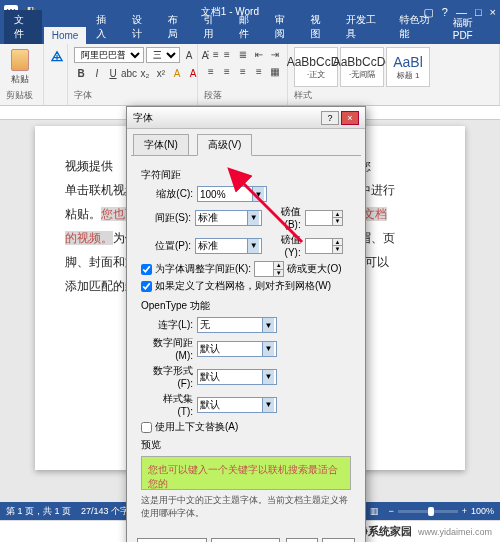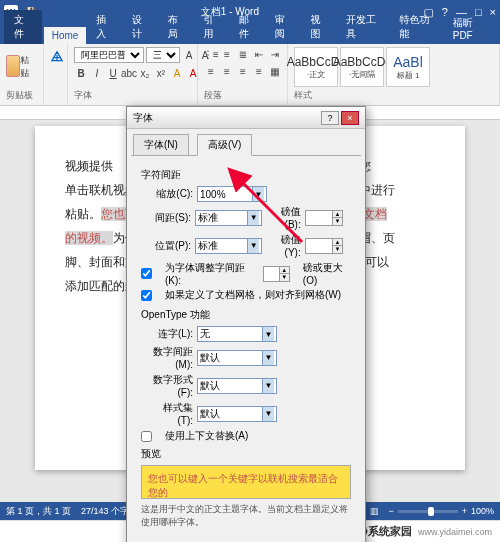--- a/index.html
+++ b/index.html
@@ -10,21 +10,21 @@
 .win-btns{display:flex;gap:8px;font-size:11px}
 .win-btns span{cursor:pointer}
 .ribbon-tabs{height:20px;background:#2b579a;display:flex;align-items:flex-end;padding:0 4px;gap:2px;font-size:10px;color:#fff}
 .ribbon-tabs .tab{padding:3px 8px;cursor:pointer}
 .ribbon-tabs .tab.active{background:#f3f3f3;color:#2b579a}
 .ribbon-tabs .file{background:#1e3f73;color:#fff;padding:3px 10px}
 .ribbon{height:62px;background:#f3f3f3;border-bottom:1px solid #ccc;display:flex;font-size:9px;color:#444;overflow:hidden}
 .ribbon-group{border-right:1px solid #ddd;padding:3px 6px;display:flex;flex-direction:column;justify-content:space-between}
 .ribbon-group .label{font-size:9px;color:#666;margin-top:2px}
 .rg-top{display:flex;gap:3px;align-items:center;flex-wrap:wrap}
-.paste-btn{width:28px;height:42px;display:flex;flex-direction:row;align-items:center;justify-content:center;font-size:9px}
+.paste-btn{width:28px;height:42px;display:flex;flex-direction:column;align-items:center;justify-content:center;font-size:9px}
 .paste-ico{width:18px;height:22px;background:linear-gradient(#f9d38c,#e8a855);border:1px solid #c88;border-radius:2px;margin-bottom:2px}
 .bt-ico{width:14px;height:18px;display:flex;align-items:center;justify-content:center;color:#0066cc;font-size:14px;font-weight:bold}
 .font-row{display:flex;gap:2px;align-items:center}
 .font-sel{border:1px solid #aaa;background:#fff;font-size:9px;padding:1px 2px;height:16px}
 .mini-btn{width:14px;height:14px;border:1px solid transparent;display:flex;align-items:center;justify-content:center;font-size:10px;color:#444}
 .style-box{width:44px;height:40px;border:1px solid #ccc;background:#fff;display:flex;flex-direction:column;align-items:center;justify-content:center;font-size:8px}
 .style-box .samp{font-size:12px;color:#333}
 .ruler{height:14px;background:#fff;border-bottom:1px solid #ccc;position:relative}
 .doc-area{background:#e8e8e8;height:350px;display:flex;justify-content:center;padding-top:6px;position:relative}
 .page{width:430px;background:#fff;box-shadow:0 2px 6px rgba(0,0,0,.3);padding:28px 30px;font-size:12px;line-height:2;color:#222;position:relative}
@@ -40,23 +40,23 @@
 .dlg-body{padding:8px 10px;border-top:1px solid #aaa;margin:0 4px}
 .section-lbl{font-size:10px;margin:4px 0}
 .frow{display:flex;align-items:center;gap:4px;margin:3px 8px;font-size:10px}
 .frow label{width:44px;text-align:right}
 .sel{border:1px solid #7a9ac0;background:#fff;height:16px;font-size:10px;padding:0 2px;display:flex;align-items:center;justify-content:space-between}
 .sel .arr{width:12px;background:#cde;border-left:1px solid #7a9ac0;text-align:center;font-size:8px;height:100%;display:flex;align-items:center;justify-content:center}
 .spin{border:1px solid #999;background:#fff;height:16px;width:40px;display:flex}
 .spin .v{flex:1;padding:0 2px;font-size:10px;display:flex;align-items:center}
 .spin .ar{width:10px;display:flex;flex-direction:column;border-left:1px solid #999}
 .spin .ar span{flex:1;font-size:6px;text-align:center;background:#eee;border-bottom:1px solid #999}
-.cb{display:flex;align-items:center;gap:13px;font-size:10px;margin:2px 0}
+.cb{display:flex;align-items:center;gap:3px;font-size:10px;margin:2px 0}
 .cb input{width:11px;height:11px}
-.preview-box{border:1px solid #aaa;background:#fde047;height:34px;margin:4px 0;padding:6px;font-size:10px;color:#c0504d;overflow:hidden}
+.preview-box{border:1px solid #aaa;background:#bef264;height:34px;margin:4px 0;padding:6px;font-size:10px;color:#c0504d;overflow:hidden}
 .hint{font-size:9px;color:#555;margin:4px 0}
 .dlg-btns{display:flex;justify-content:space-between;padding:6px 10px;gap:6px}
 .dlg-btns .l{display:flex;gap:4px}
 .btn{border:1px solid #888;background:linear-gradient(#fff,#e0e0e0);padding:2px 8px;font-size:10px;cursor:pointer}
 .arrow-ann{position:absolute;left:232px;top:172px;z-index:60;pointer-events:none}
 .arrow-ann svg{overflow:visible}
 .status-bar{position:absolute;bottom:22px;left:0;right:0;height:18px;background:#2b579a;color:#fff;font-size:9px;display:flex;align-items:center;padding:0 6px;gap:10px}
 .status-bar .sp{flex:1}
 .zoom{display:flex;align-items:center;gap:4px}
 .zoom-track{width:60px;height:3px;background:#5a7bb0;position:relative}

